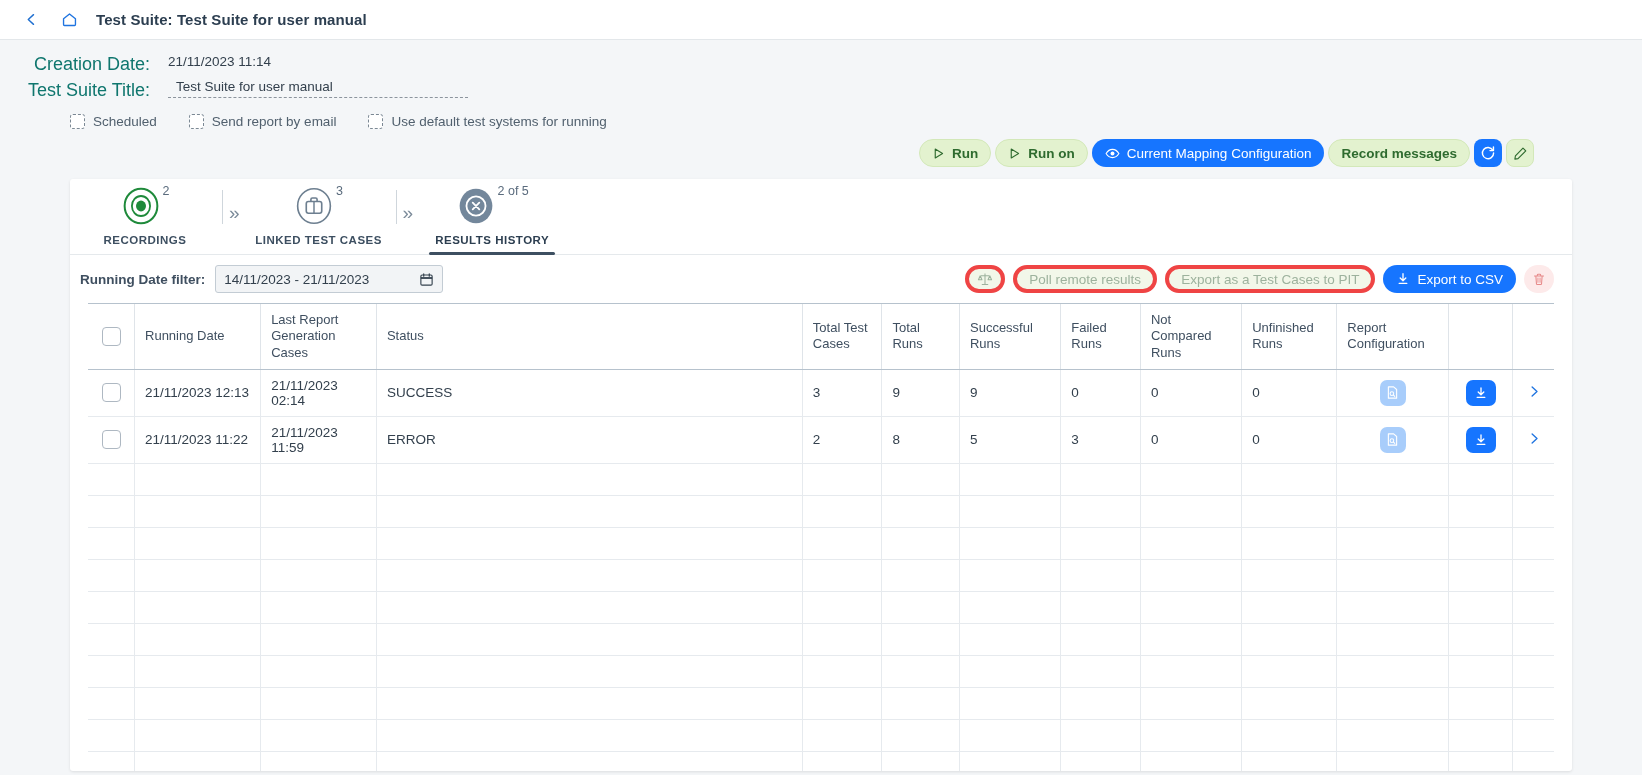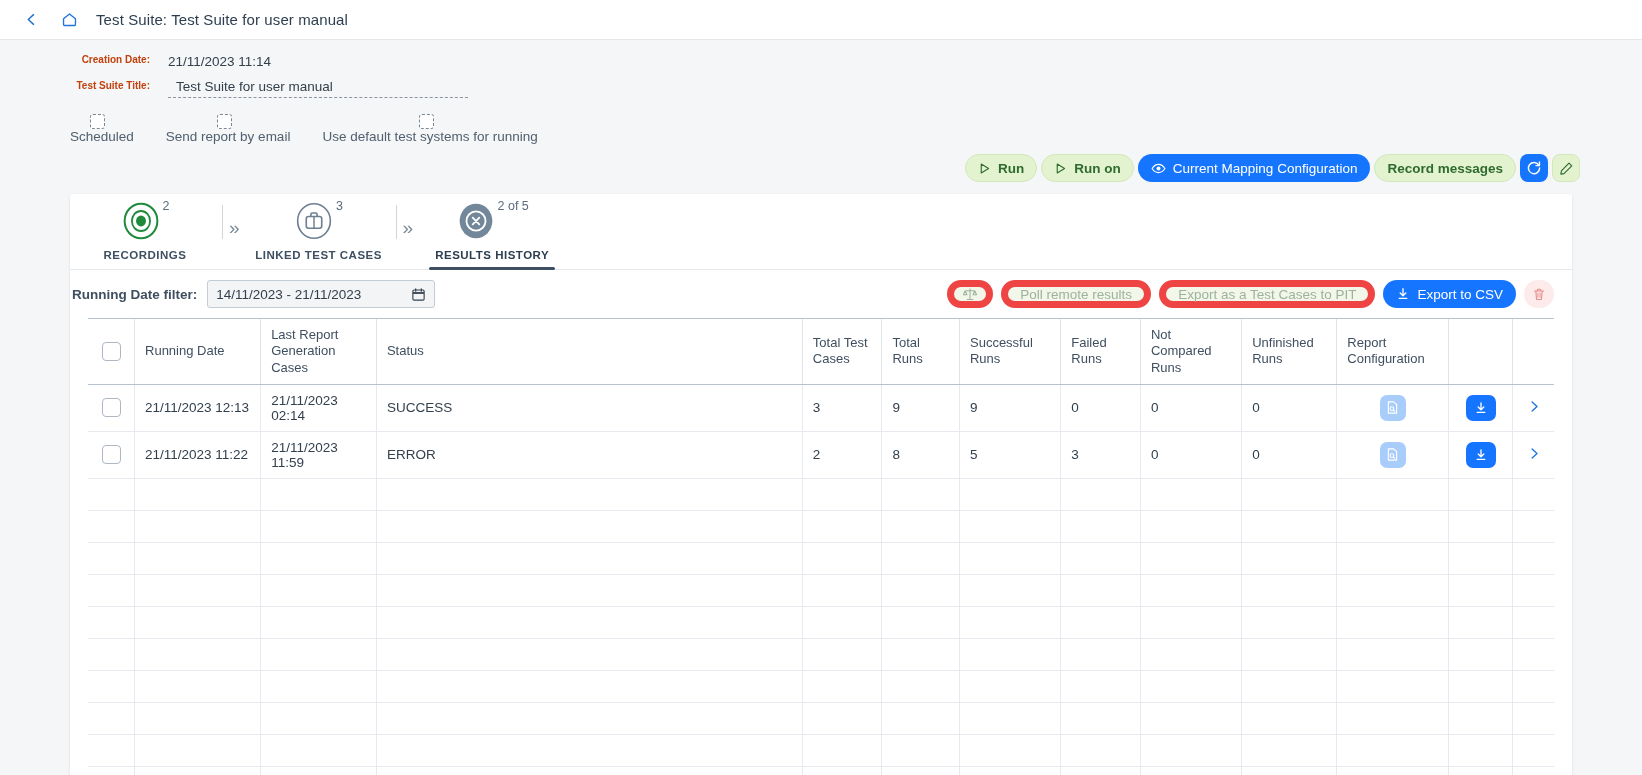--- a/index.html
+++ b/index.html
@@ -21,53 +21,53 @@
   }
   .back-btn{
     width:26px;height:26px;display:flex;align-items:center;justify-content:center;
     color:#1f6fd0; cursor:pointer;
   }
   .home-btn{
     width:26px;height:26px;display:flex;align-items:center;justify-content:center;
     margin-left:12px; color:#1f74e0; cursor:pointer;
   }
   .page-title{
-    font-size:15px; font-weight:normal; color:#2c3e50;
+    font-size:15px; font-weight:bold; color:#2c3e50;
     margin-left:14px; letter-spacing:.1px;
   }
 
   
   .meta{
     padding:14px 0 0 0;
   }
   .meta-row{ display:flex; align-items:flex-start; height:26px; }
   .meta-label{
     width:168px; text-align:right; padding-right:18px;
-    font-size:10px; font-weight:bold; color:#c2410c;
+    font-size:18px; font-weight:normal; color:#0f766e;
   }
   .meta-value{ font-size:13.5px; color:#33404d; }
   .meta-value.underlined{
     padding-left:8px; min-width:300px;
     border-bottom:1px dashed #8c949d;
     padding-bottom:3px; margin-top:-1px;
   }
   .checks{
     display:flex; align-items:center; margin:8px 0 0 70px; gap:0;
   }
-  .check-item{ display:flex; align-items:center; margin-right:32px; cursor:pointer;flex-direction:column; }
+  .check-item{ display:flex; align-items:center; margin-right:32px; cursor:pointer; }
   .cbox{
     width:15px;height:15px;border:1.5px dashed #7b8894;border-radius:3px;
     background:#fff; margin-right:8px;
   }
   .check-label{ font-size:13.5px; color:#51606e; }
 
   
   .toolbar{
     display:flex; justify-content:flex-end; align-items:center;
-    gap:4px; padding:10px 62px 12px 0;
+    gap:4px; padding:10px 108px 12px 0;
   }
   .btn{
     display:inline-flex; align-items:center; gap:7px;
     height:28px; padding:0 12px; border-radius:14px;
     font-size:13.5px; cursor:pointer; border:1px solid transparent;
     white-space:nowrap;
   }
   .btn-green{ background:#e3f2cf; color:#2f6b2f; border-color:#d3e8b9; font-weight:bold;}
   .btn-blue{ background:#1675ff; color:#fff; font-weight:normal; }
   .btn-icon-blue{
@@ -113,32 +113,32 @@
   .tab-sep{
     width:1px; height:34px; background:#cfd6dc; margin:0 2px 30px 2px;
   }
   .chev-sep{
     color:#7c8b9a; font-size:19px; margin:0 4px 30px 4px; user-select:none;
   }
 
   
   .filterbar{
     display:flex; align-items:center; height:48px;
-    padding:0 18px 0 2px; gap:10px;
+    padding:0 18px 0 10px; gap:10px;
   }
   .filter-label{ font-size:13.5px; font-weight:bold; color:#3f4f60; }
   .date-input{
     display:flex; align-items:center; justify-content:space-between;
     width:228px; height:28px; border:1px solid #c3ccd4; border-radius:3px;
     background:#f2f4f6; padding:0 8px; font-size:13.5px; color:#33404d;
     cursor:pointer;
   }
   .filter-right{ margin-left:auto; display:flex; align-items:center; gap:8px; }
   .btn-disabled{
-    background:#f2f7e9; color:#9db29d; border:7px solid #ef4444; font-weight:normal;
+    background:#f2f7e9; color:#9db29d; border:4px solid #ef4444; font-weight:normal;
   }
   .btn-trash{
     width:30px;height:28px;border-radius:14px;background:#fdeaea;color:#e78a8a;
     display:inline-flex;align-items:center;justify-content:center;cursor:pointer;
   }
 
   
   .table-wrap{ margin:0 18px; border-top:1px solid #b6c2cd; }
   table{ border-collapse:collapse; width:100%; table-layout:fixed; }
   thead th{

